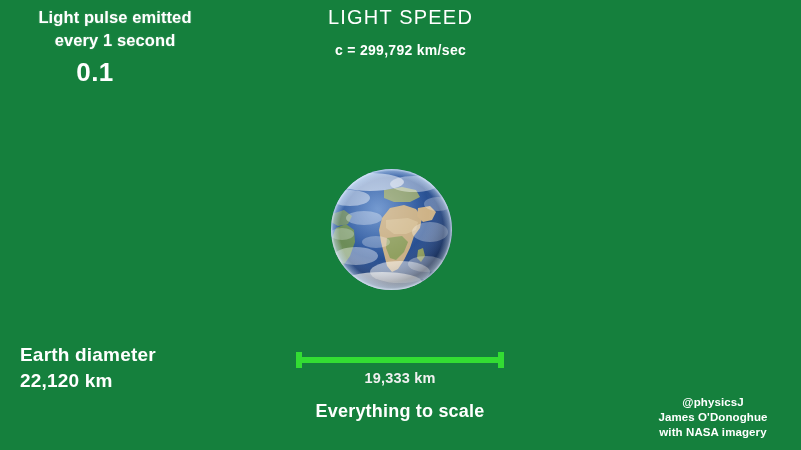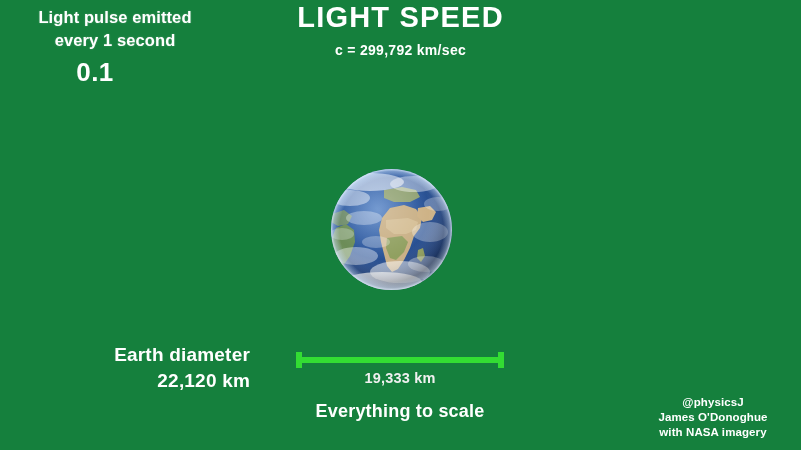--- a/index.html
+++ b/index.html
@@ -44,22 +44,22 @@
   }
 
   
   #title-block {
     left: 0px;
     top: 2px;
     width: 801px;
     text-align: center;
   }
   #main-title {
-    font-size: 29px;
-    font-weight: bold;
+    font-size: 20px;
+    font-weight: normal;
     letter-spacing: 1.2px;
     line-height: 31px;
     transform: scaleX(1.0);
   }
   #title-sub {
     font-size: 14px;
     font-weight: bold;
     letter-spacing: 0.3px;
     line-height: 24px;
     margin-top: 5px;
@@ -85,21 +85,21 @@
     width: 123px;
     height: 123px;
   }
   #earth-svg { display: block; width: 123px; height: 123px; }
 
   
   #earth-diameter {
     left: 20px;
     top: 342px;
     width: 230px;
-    text-align: right;
+    text-align: left;
     font-size: 19px;
     font-weight: bold;
     line-height: 26px;
     letter-spacing: 0.2px;
   }
 
   
   #scale-bar {
     position: absolute;
     left: 296px;

